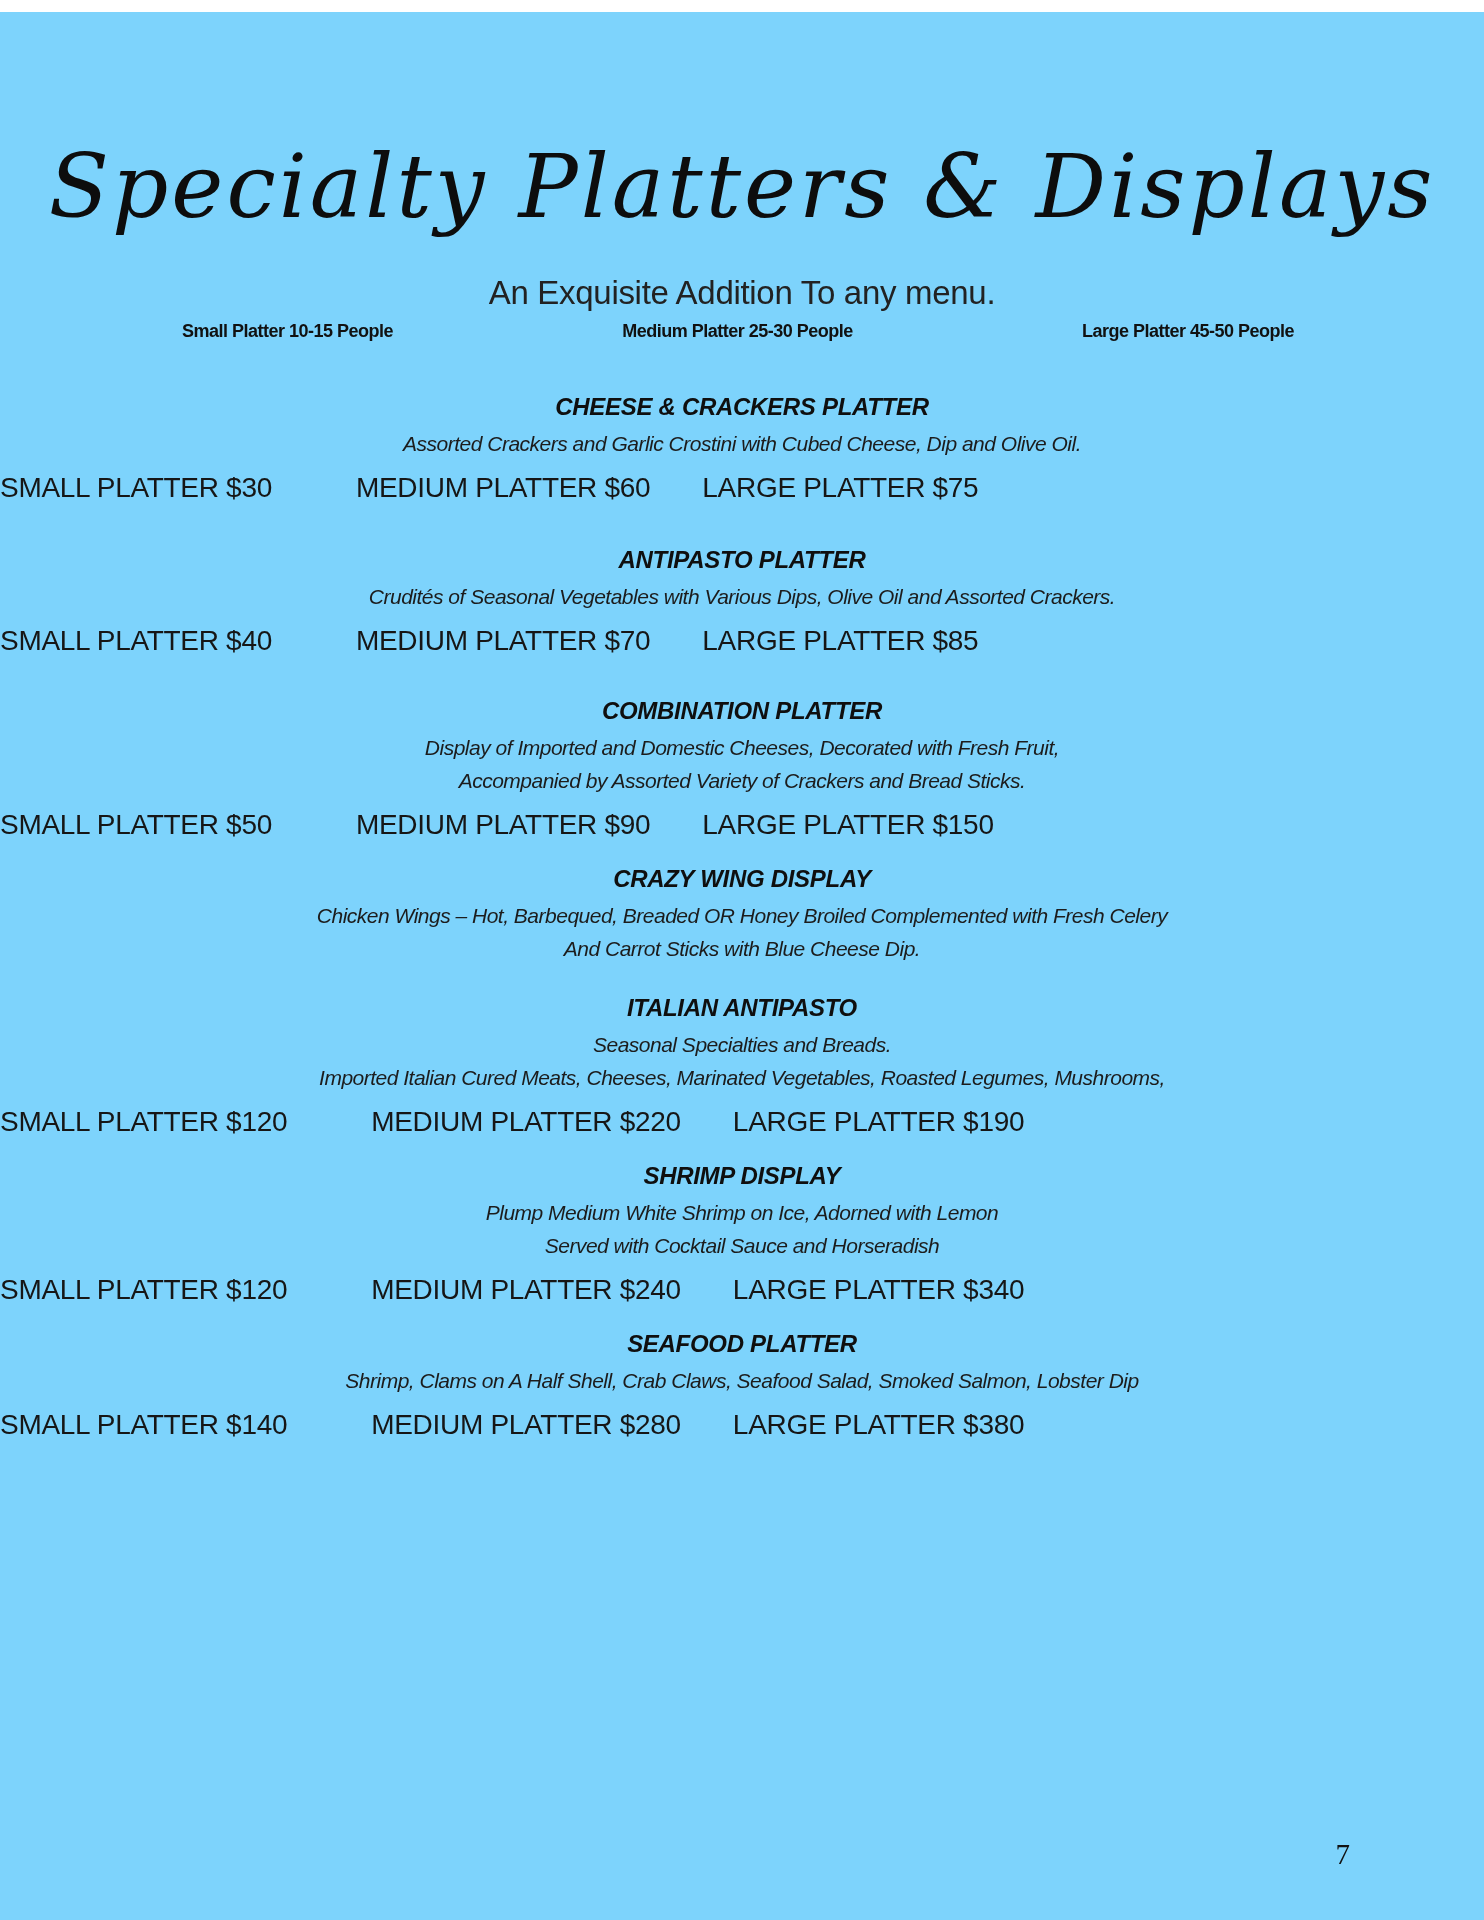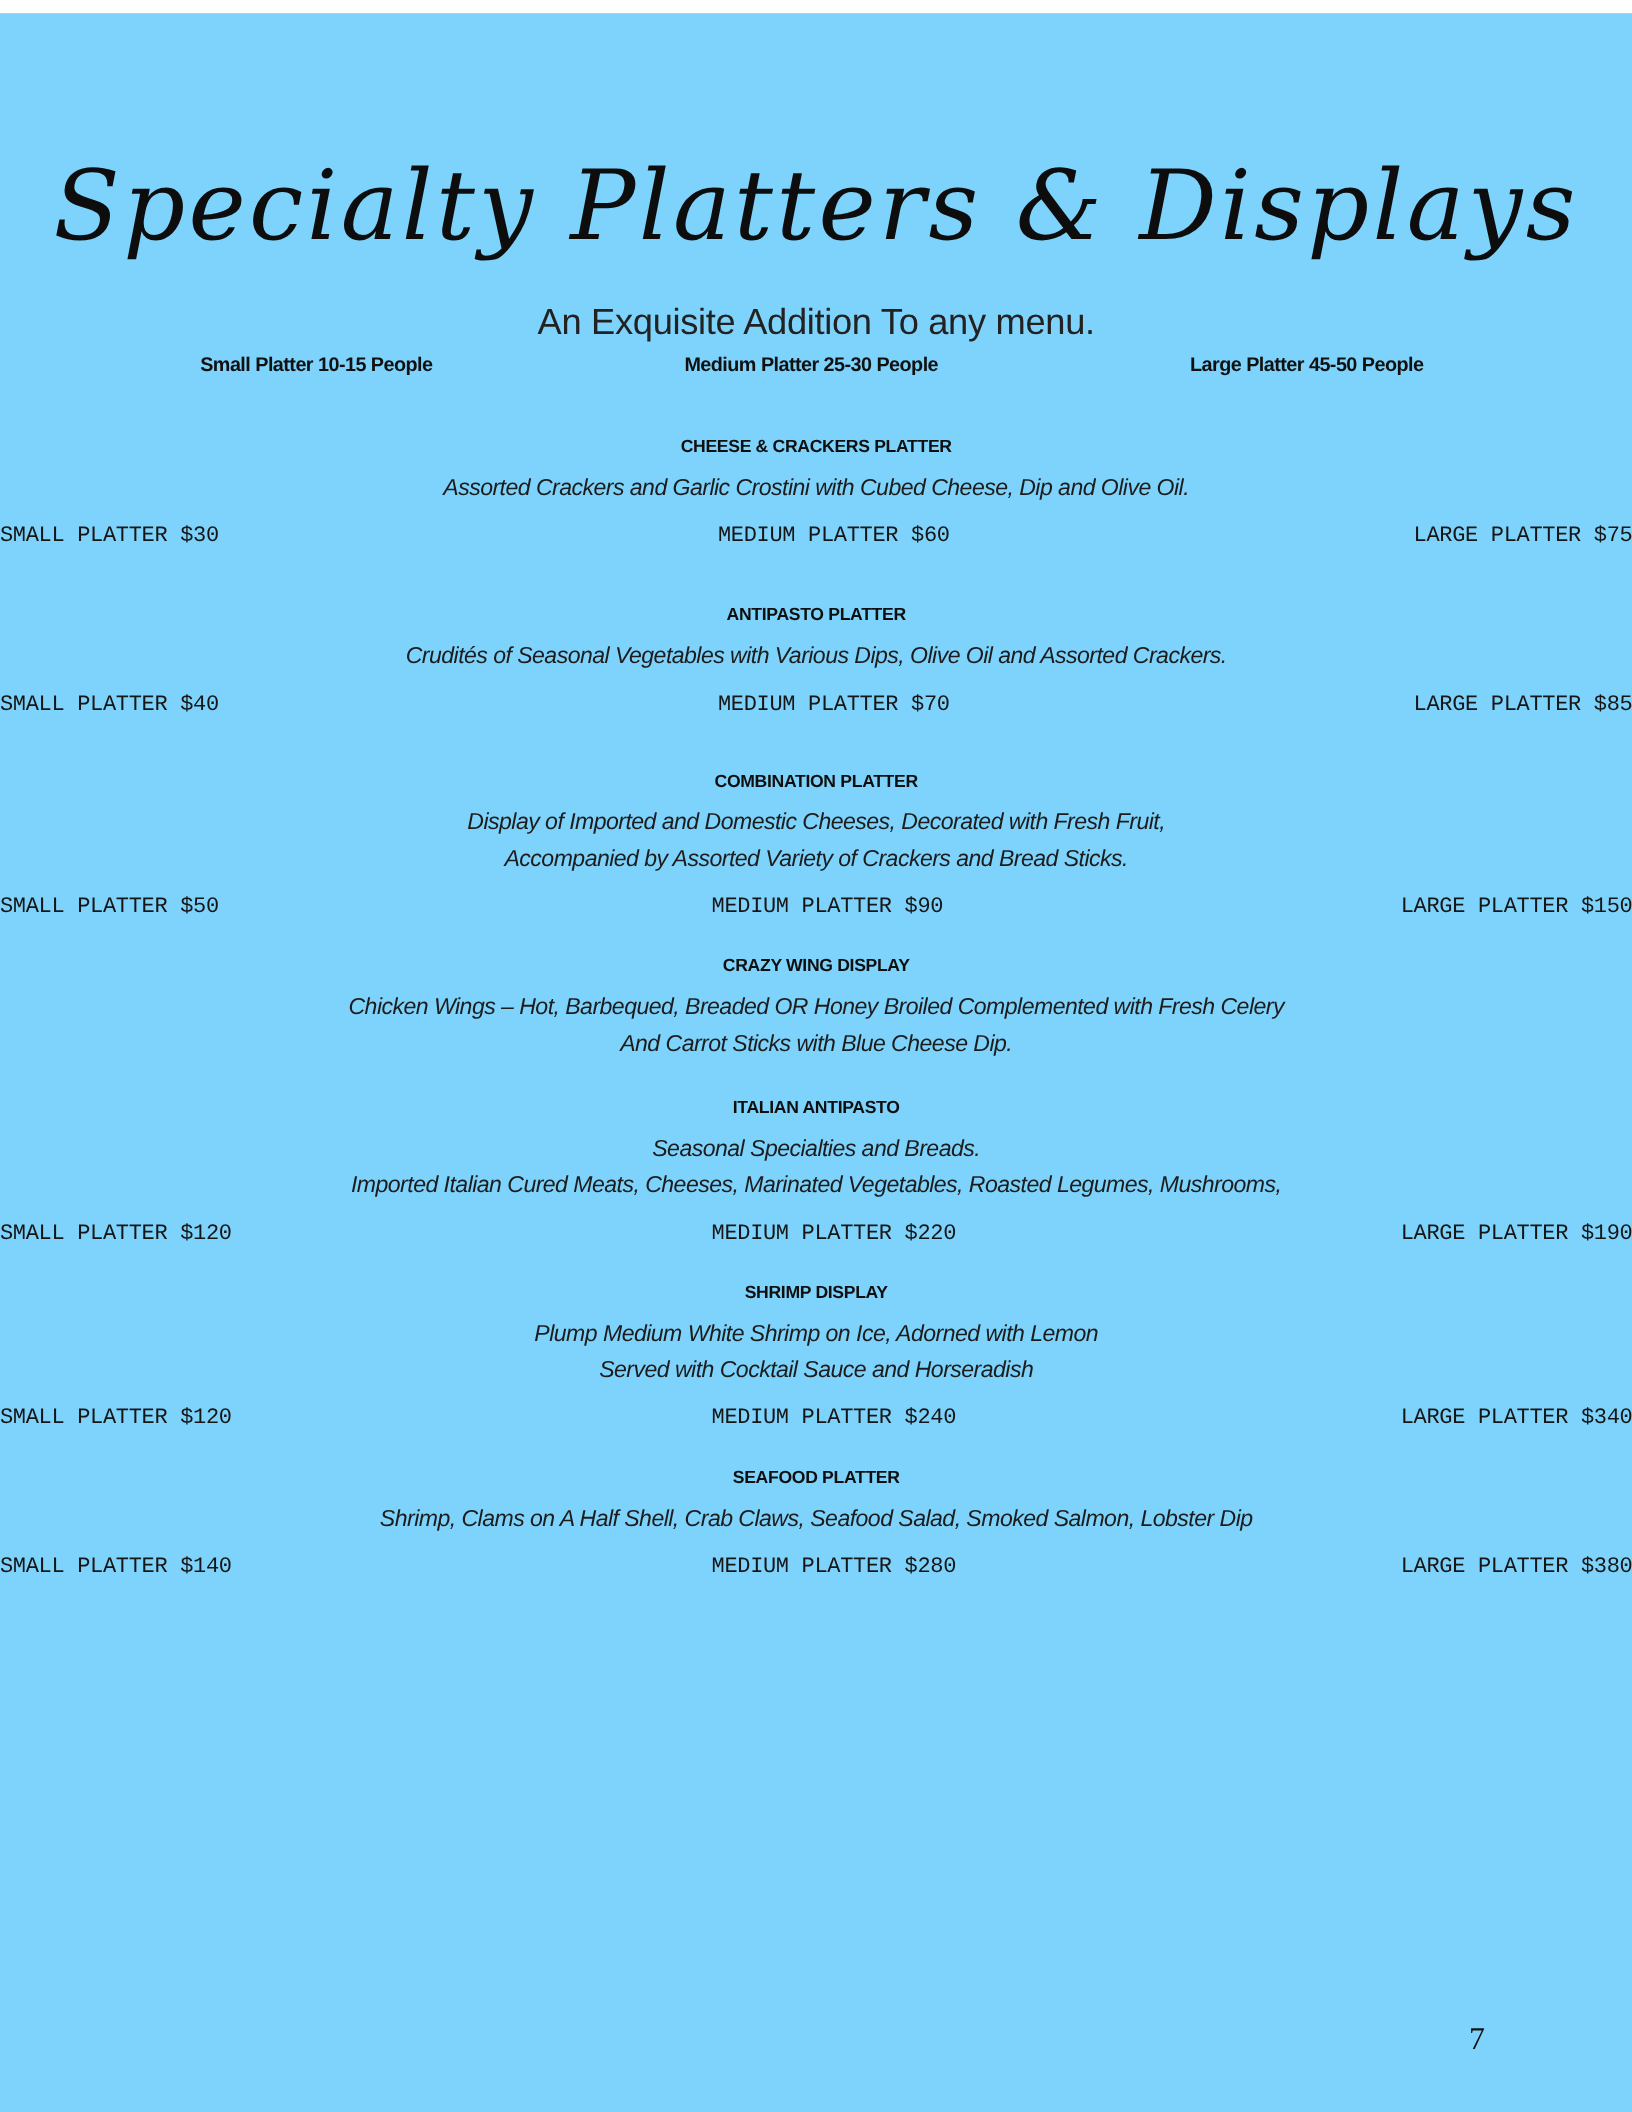--- a/index.html
+++ b/index.html
@@ -47,46 +47,46 @@
     letter-spacing: -0.5px;
     color: #111;
   }
 
   .menu-section { text-align: center; }
   .mt-lg { margin-top: 48px; }
   .mt-md { margin-top: 46px; }
   .mt-sm { margin-top: 30px; }
 
   .section-title {
-    font-size: 16px;
+    font-size: 24px;
     line-height: 26px;
     font-weight: 700;
     letter-spacing: -0.3px;
     color: #0f0f0f;
     margin-bottom: 7px;
+    font-style: italic;
   }
 
   .desc-line {
     font-size: 21px;
     line-height: 33px;
     letter-spacing: -0.5px;
     color: #1c1c1c;
     font-style: italic;
   }
 
   .price-row {
     margin-top: 17px;
     display: flex;
-    justify-content: space-between;
-    font-size: 20px;
+    justify-content: flex-start;
+    font-size: 28px;
     line-height: 22px;
     letter-spacing: -0.3px;
     color: #161616;
     white-space: nowrap;
-    font-family: Liberation Mono, monospace;
   }
   .price-item { display: inline-block; }
   .price-item.small  { margin-right: 84px; }
   .price-item.medium { margin-right: 52px; }
 
   .page-number {
     position: absolute;
     top: 1826px;
     right: 134px;
     font-family: "Liberation Serif", serif;

